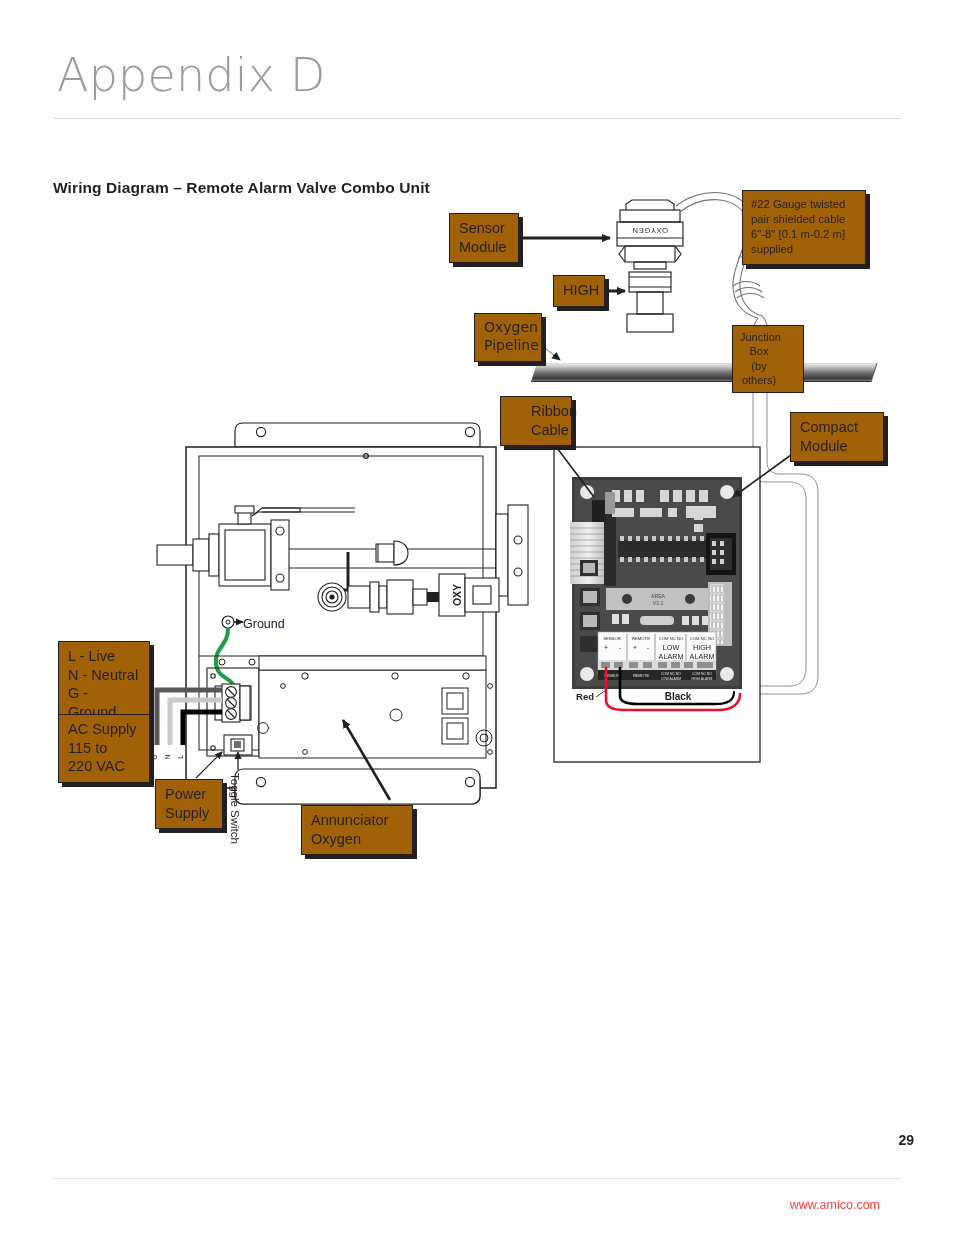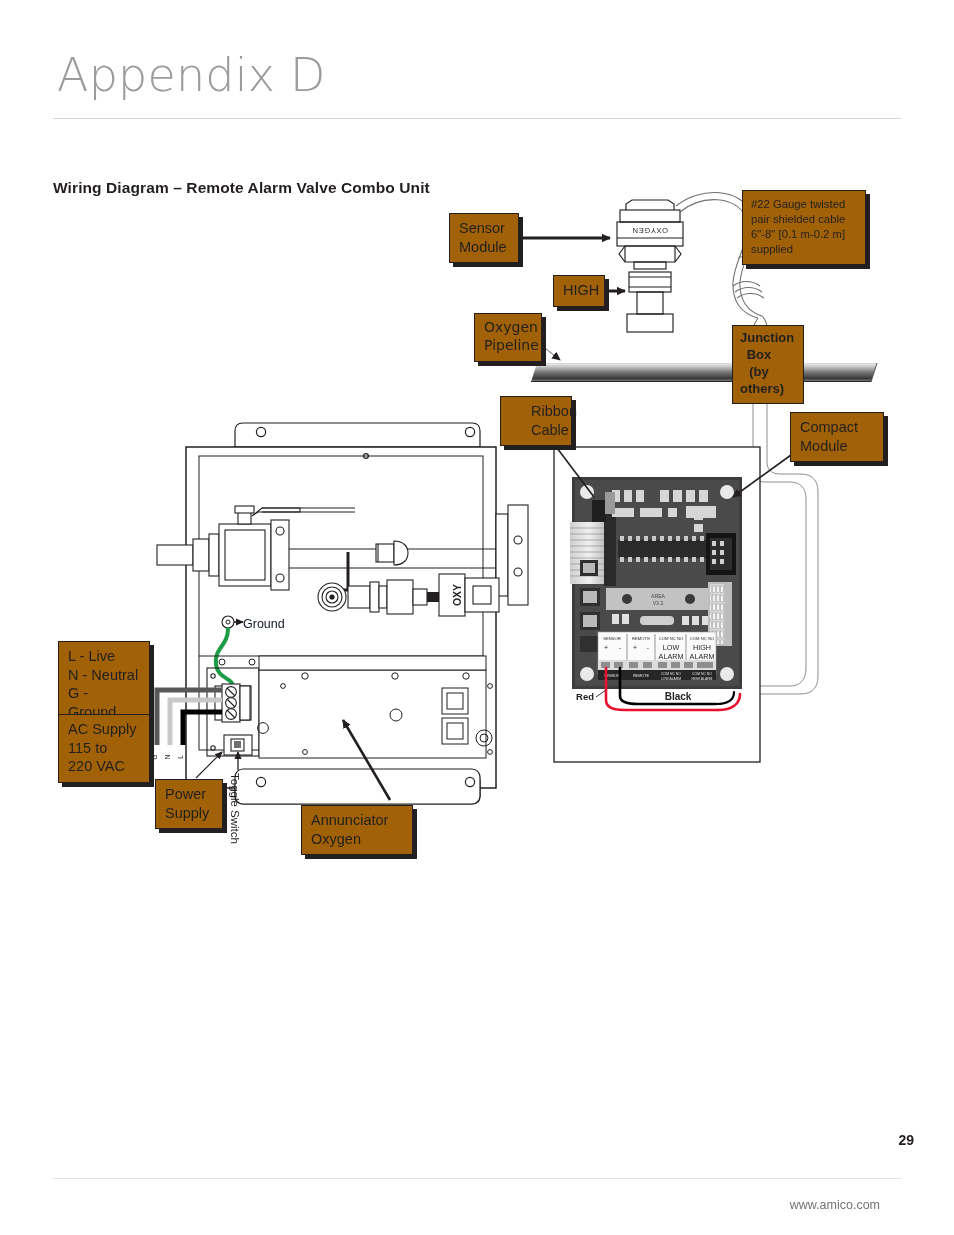--- a/index.html
+++ b/index.html
@@ -32,46 +32,45 @@
     width: 848px; height: 1px; background: #d8d8d8;
   }
 
   
   #footer-rule {
     position:absolute; left:53px; top:1178px; width:848px; height:1px;
     background:#e2e2e2;
   }
   #footer-site {
     position:absolute; right:74px; top:1198px;
-    font-size:12.5px; color:#737373;
+    font-size:12.5px; color:#ef4444;
   }
   #footer-page {
     position:absolute; right:40px; top:1132px;
     font-size:14px; font-weight:bold; color:#231f20;
   }
 
   
   .callout {
     position: absolute;
     background: #a16207;
     border: 1.3px solid #231f20;
     box-shadow: 4px 4px 0 0 #231f20;
     padding: 5px 9px 6px 9px;
     font-size: 14.5px;
     line-height: 1.28;
     color: #231f20;
     white-space: pre-line;
     z-index: 30;
   }
   .callout.small {
-    font-size: 13px;
+    font-size: 11px;
     box-shadow: none;
     padding: 4px 25px 5px 7px;
     line-height: 1.3;
-    font-weight: bold;
   }
   .callout.spec {
     font-size: 11.3px;
     line-height: 1.32;
     box-shadow: 4px 4px 0 0 #231f20;
     padding: 6px 8px 7px 8px;
   }
   .callout.rounded-font {
     font-family: "DejaVu Sans", sans-serif;
     font-size: 14px;

